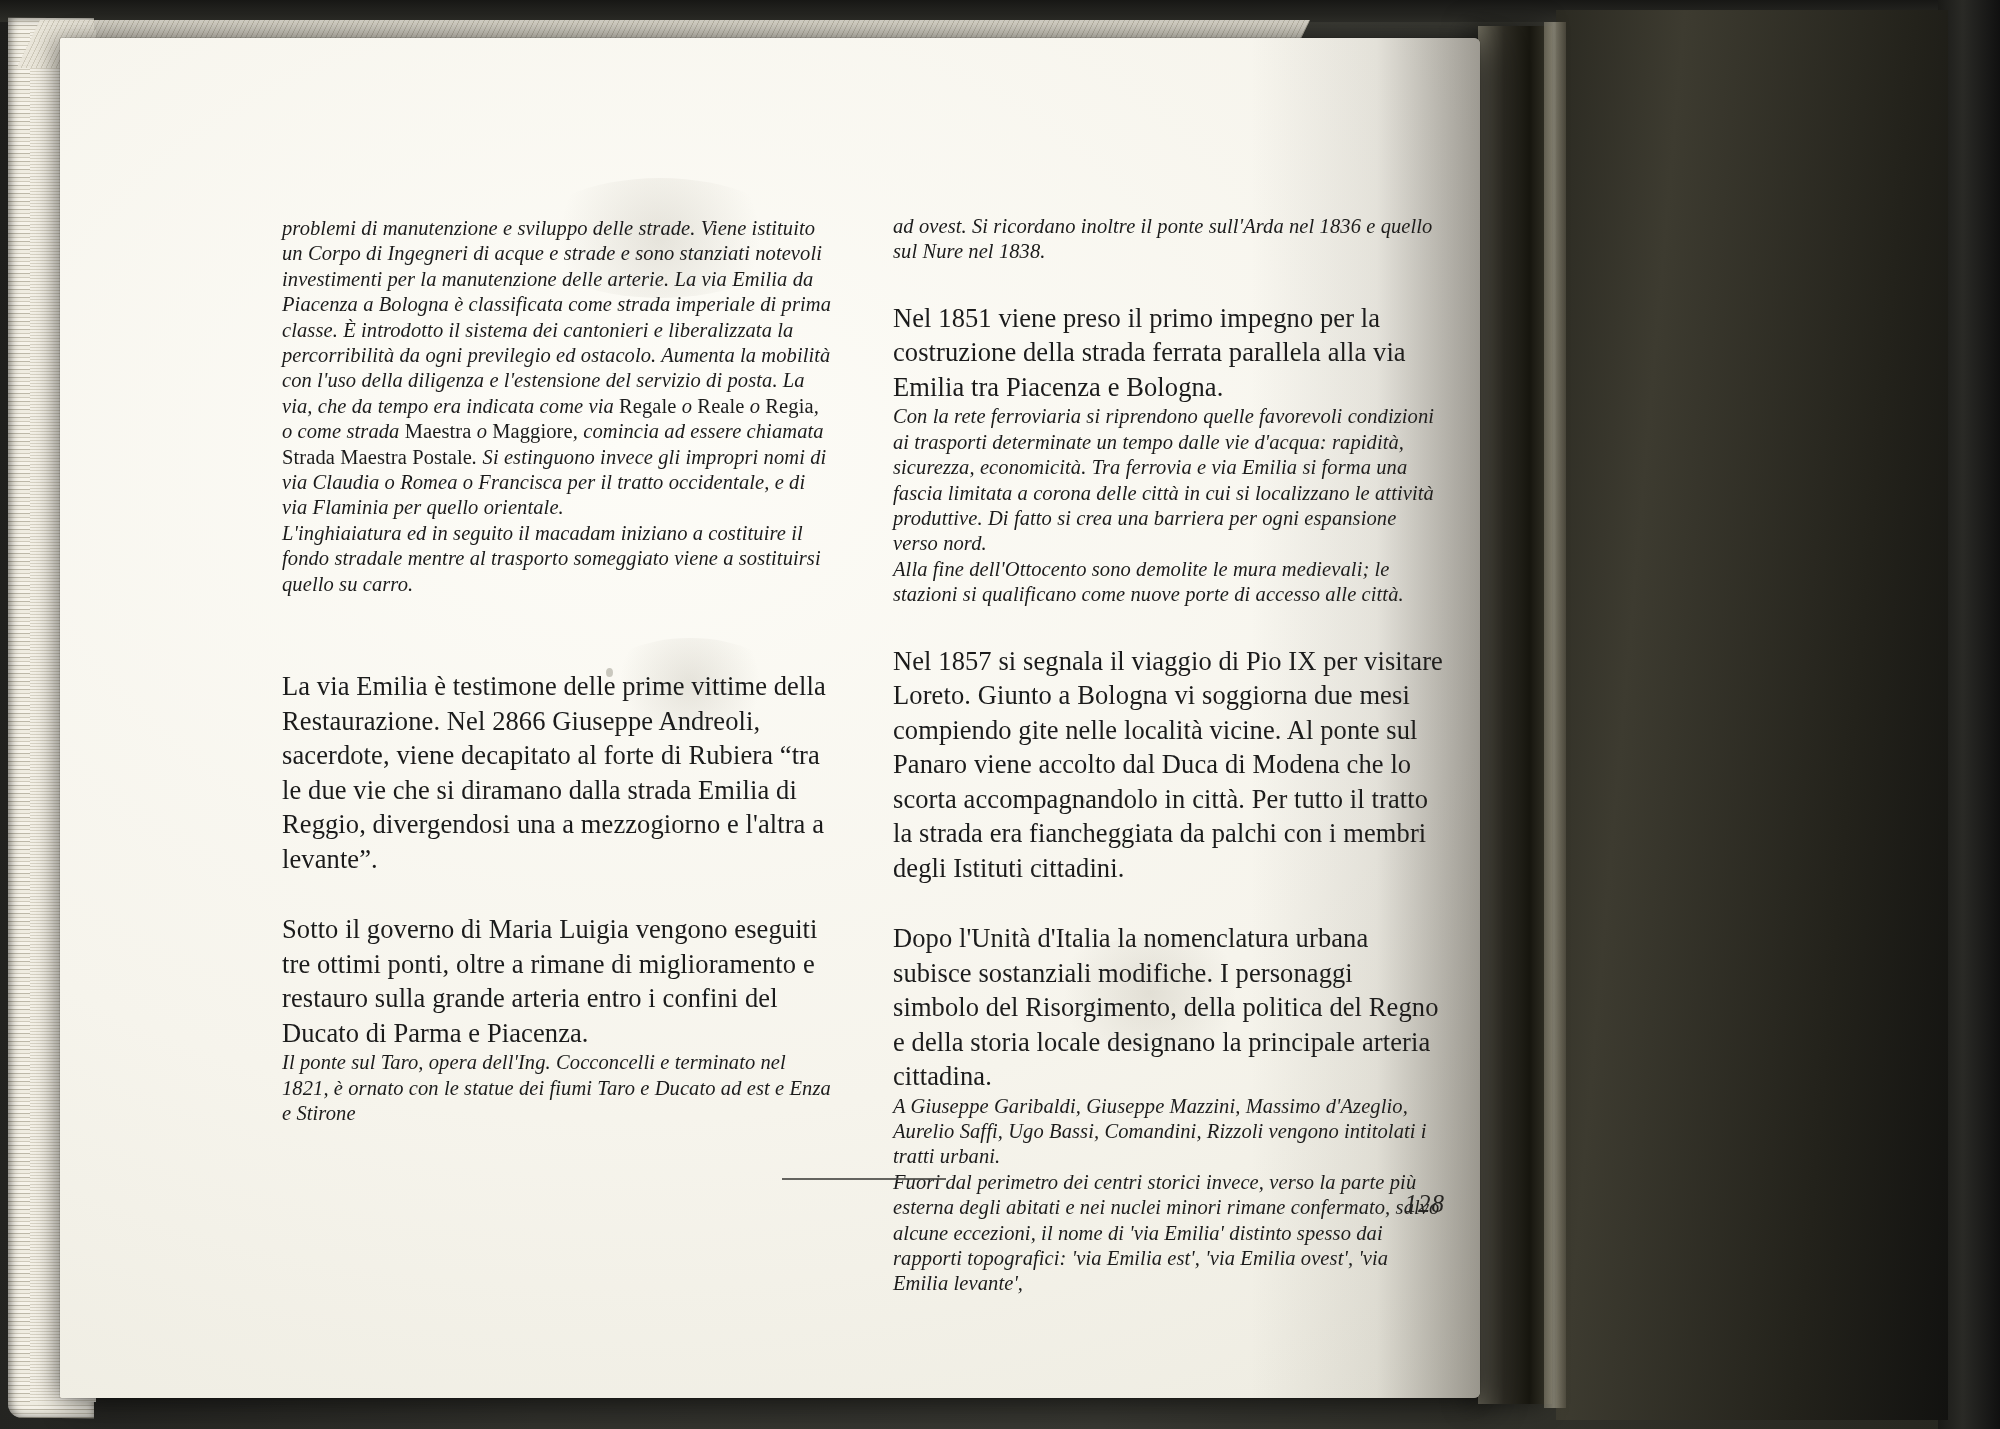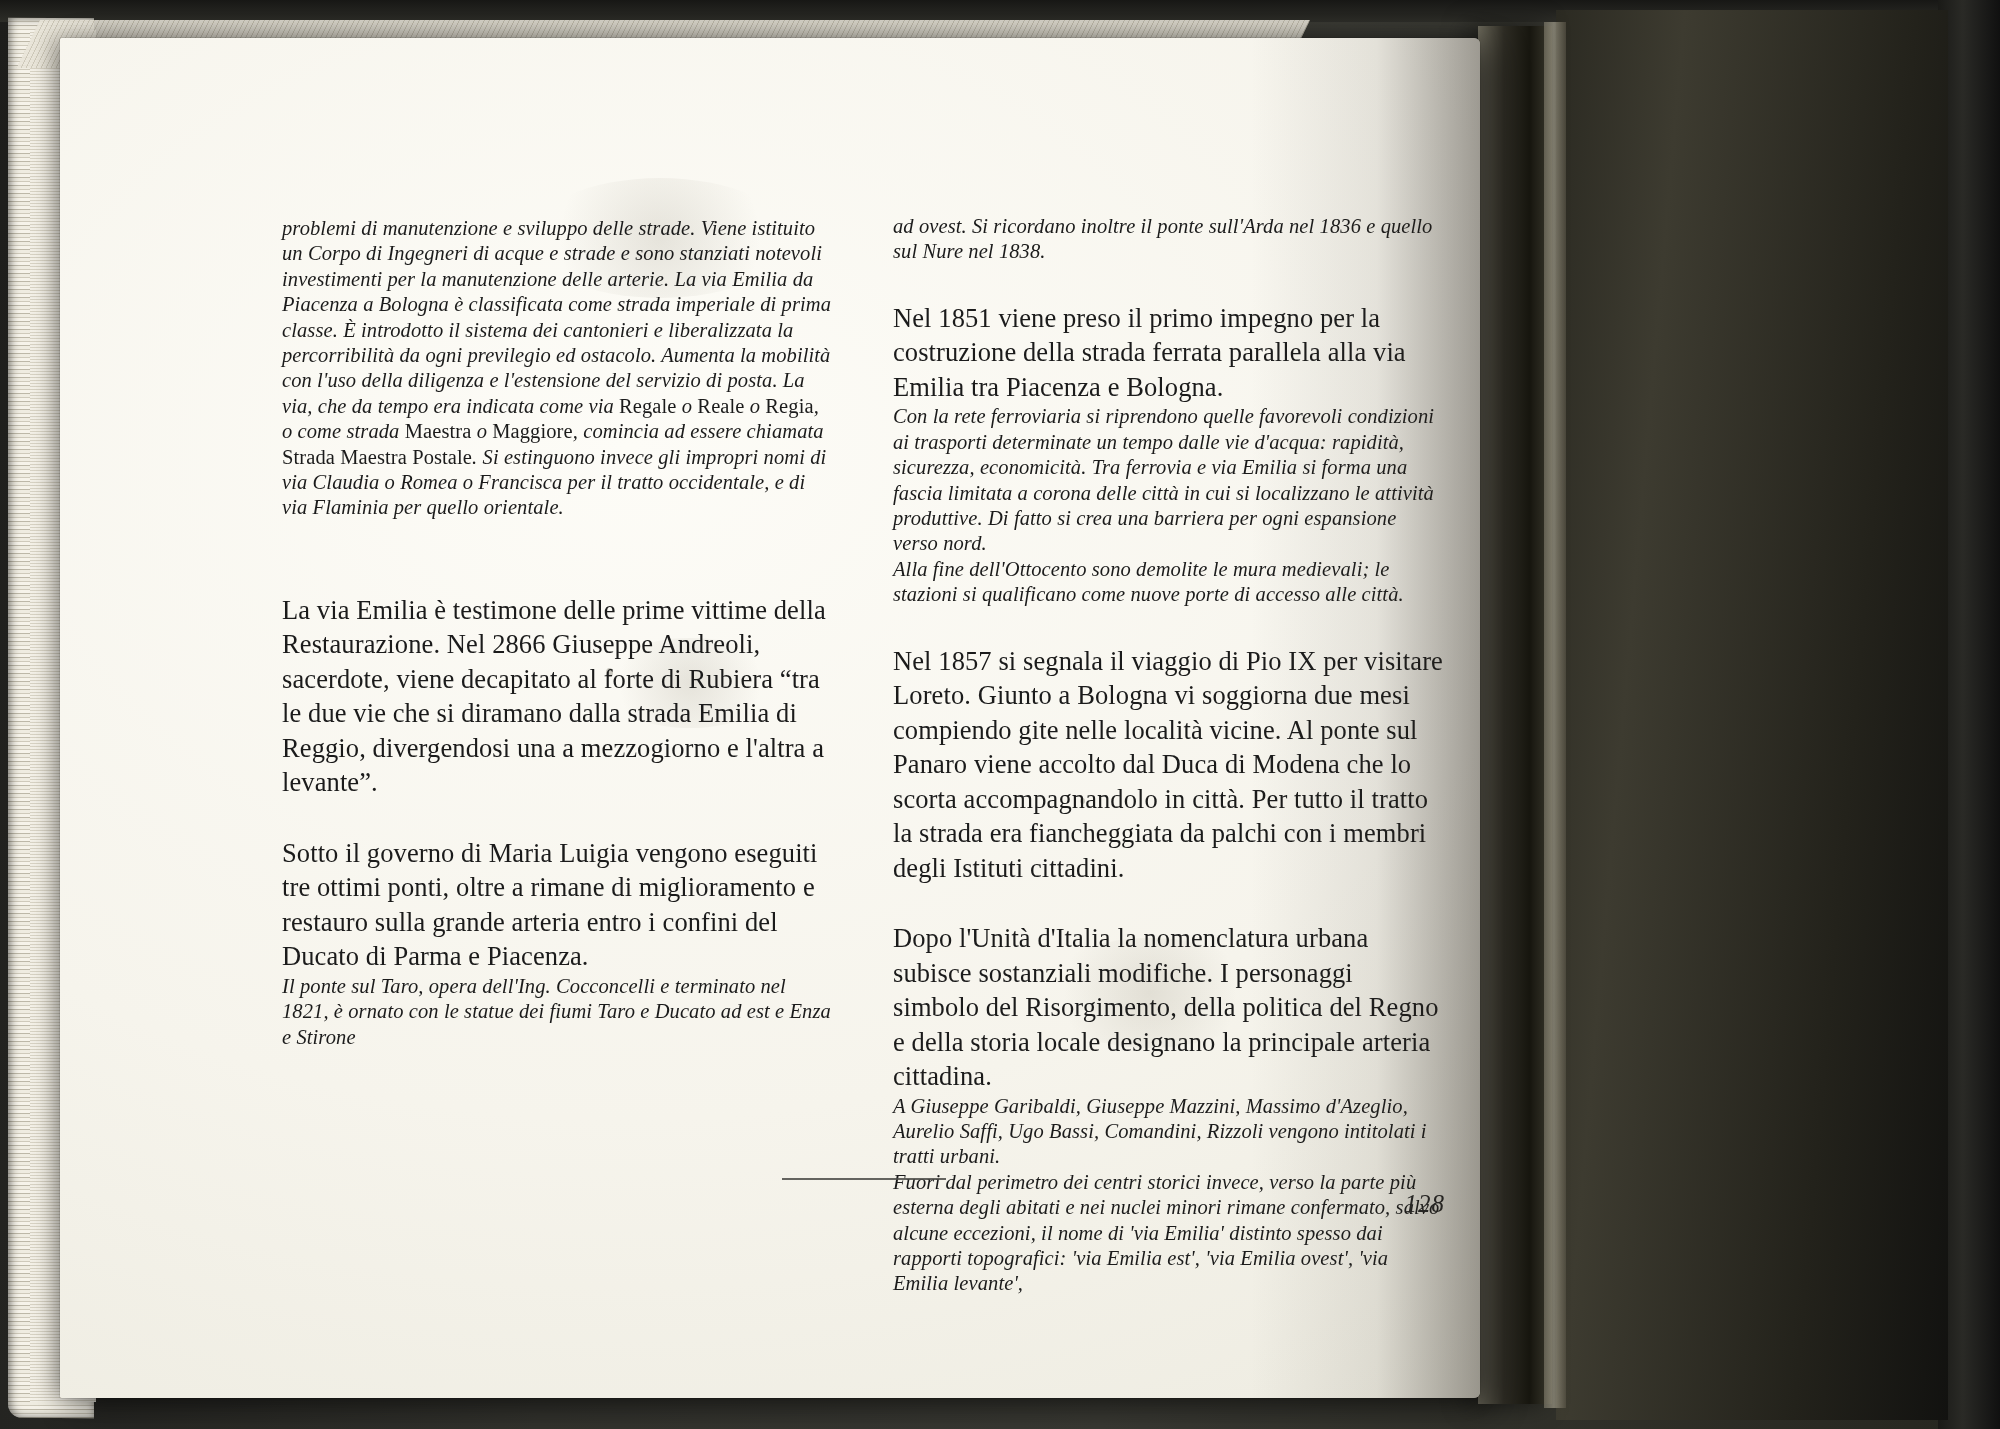--- a/index.html
+++ b/index.html
@@ -168,20 +168,21 @@
     <div class="blotch" style="left:470px;top:140px;width:260px;height:120px;"></div>
     <div class="blotch" style="left:540px;top:600px;width:180px;height:90px;"></div>
     <div class="blotch" style="left:980px;top:900px;width:220px;height:110px;"></div>
     <div class="page-speck" style="left:546px;top:630px;width:7px;height:9px;"></div>
     <div class="page-speck" style="left:1020px;top:760px;width:5px;height:6px;"></div>
 
     <div class="col col-left">
 
       <p class="p-note"><span class="ital">problemi di manutenzione e sviluppo delle strade. Viene istituito un Corpo di Ingegneri di acque e strade e sono stanziati notevoli investimenti per la manutenzione delle arterie. La via Emilia da Piacenza a Bologna è classificata come strada imperiale di prima classe. È introdotto il sistema dei cantonieri e liberalizzata la percorribilità da ogni previlegio ed ostacolo. Aumenta la mobilità con l'uso della diligenza e l'estensione del servizio di posta. La via, che da tempo era indicata come via </span><span class="rom">Regale</span><span class="ital"> o </span><span class="rom">Reale</span><span class="ital"> o </span><span class="rom">Regia</span><span class="ital">, o come strada </span><span class="rom">Maestra</span><span class="ital"> o </span><span class="rom">Maggiore</span><span class="ital">, comincia ad essere chiamata </span><span class="rom">Strada Maestra Postale</span><span class="ital">. Si estinguono invece gli impropri nomi di via Claudia o Romea o Francisca per il tratto occidentale, e di via Flaminia per quello orientale.</span></p>
 
+      <p class="p-note">L'inghiaiatura ed in seguito il macadam iniziano a costituire il fondo stradale mentre al trasporto someggiato viene a sostituirsi quello su carro.</p>
 
       <div class="gap-lg"></div>
 
       <div class="gap-lg"></div>
       <p class="p-body">La via Emilia è testimone delle prime vittime della Restaurazione. Nel 2866 Giuseppe Andreoli, sacerdote, viene decapitato al forte di Rubiera “tra le due vie che si diramano dalla strada Emilia di Reggio, divergendosi una a mezzogiorno e l'altra a levante”.</p>
 
       <div class="gap-lg"></div>
       <p class="p-body">Sotto il governo di Maria Luigia vengono eseguiti tre ottimi ponti, oltre a rimane di miglioramento e restauro sulla grande arteria entro i confini del Ducato di Parma e Piacenza.</p>
 
       <p class="p-note">Il ponte sul Taro, opera dell'Ing. Cocconcelli e terminato nel 1821, è ornato con le statue dei fiumi Taro e Ducato ad est e Enza e Stirone</p>

